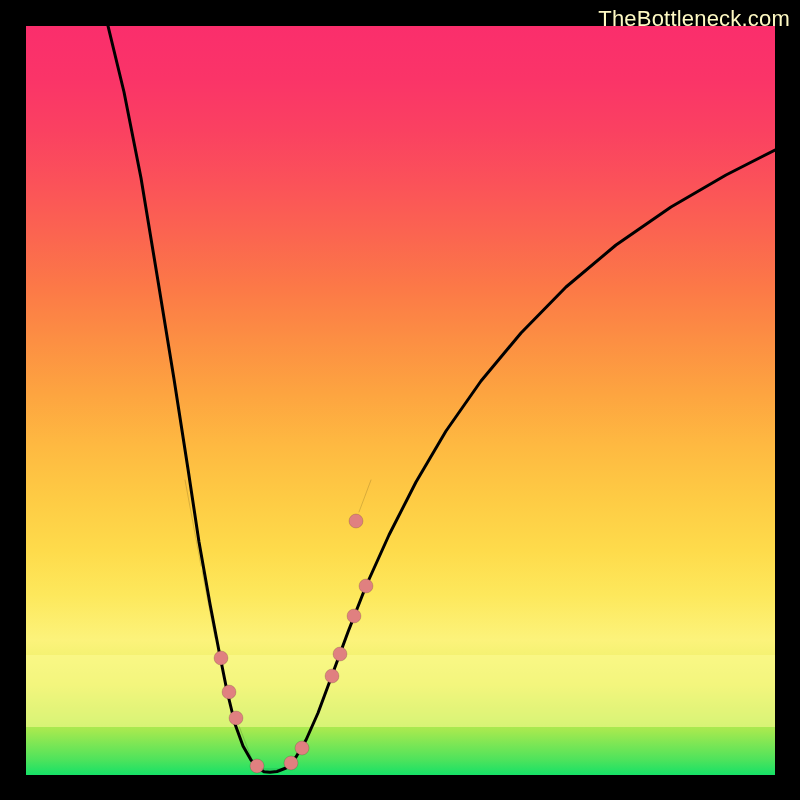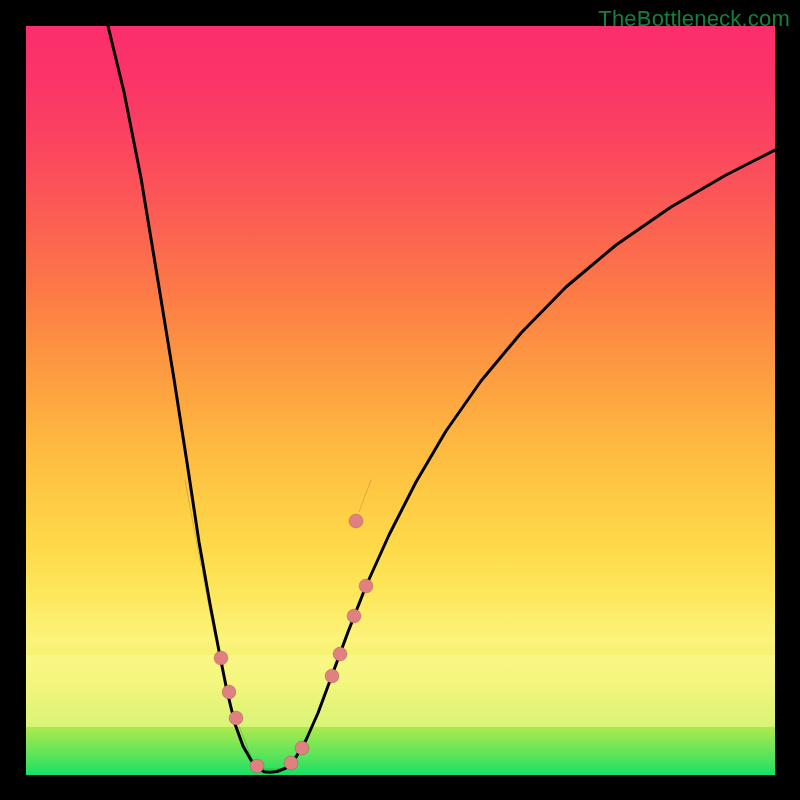--- a/index.html
+++ b/index.html
@@ -14,21 +14,21 @@
   .frame {
     position: relative;
     width: 800px;
     height: 800px;
     background: #000;
   }
   .attribution {
     position: absolute;
     top: 6px;
     right: 10px;
-    color: #15803d;
+    color: #fef9c3;
     font-size: 22px;
     font-weight: 500;
     letter-spacing: 0.2px;
     z-index: 5;
   }
   .plot {
     position: absolute;
     left: 26px;
     top: 26px;
     width: 749px;

